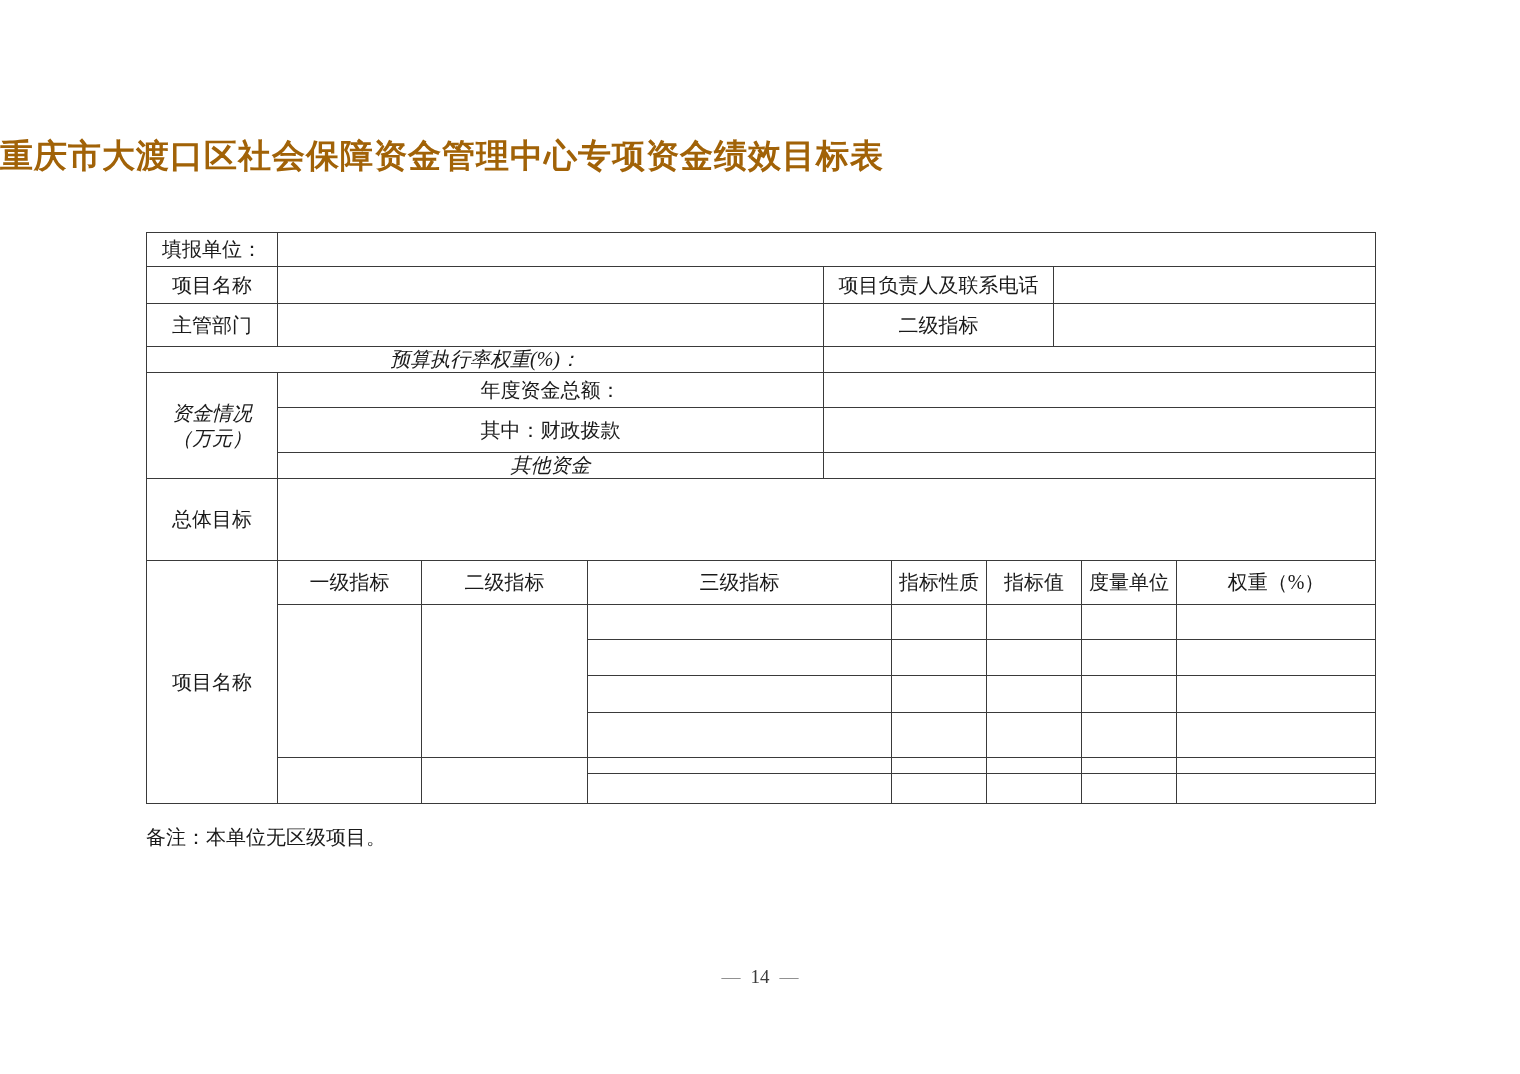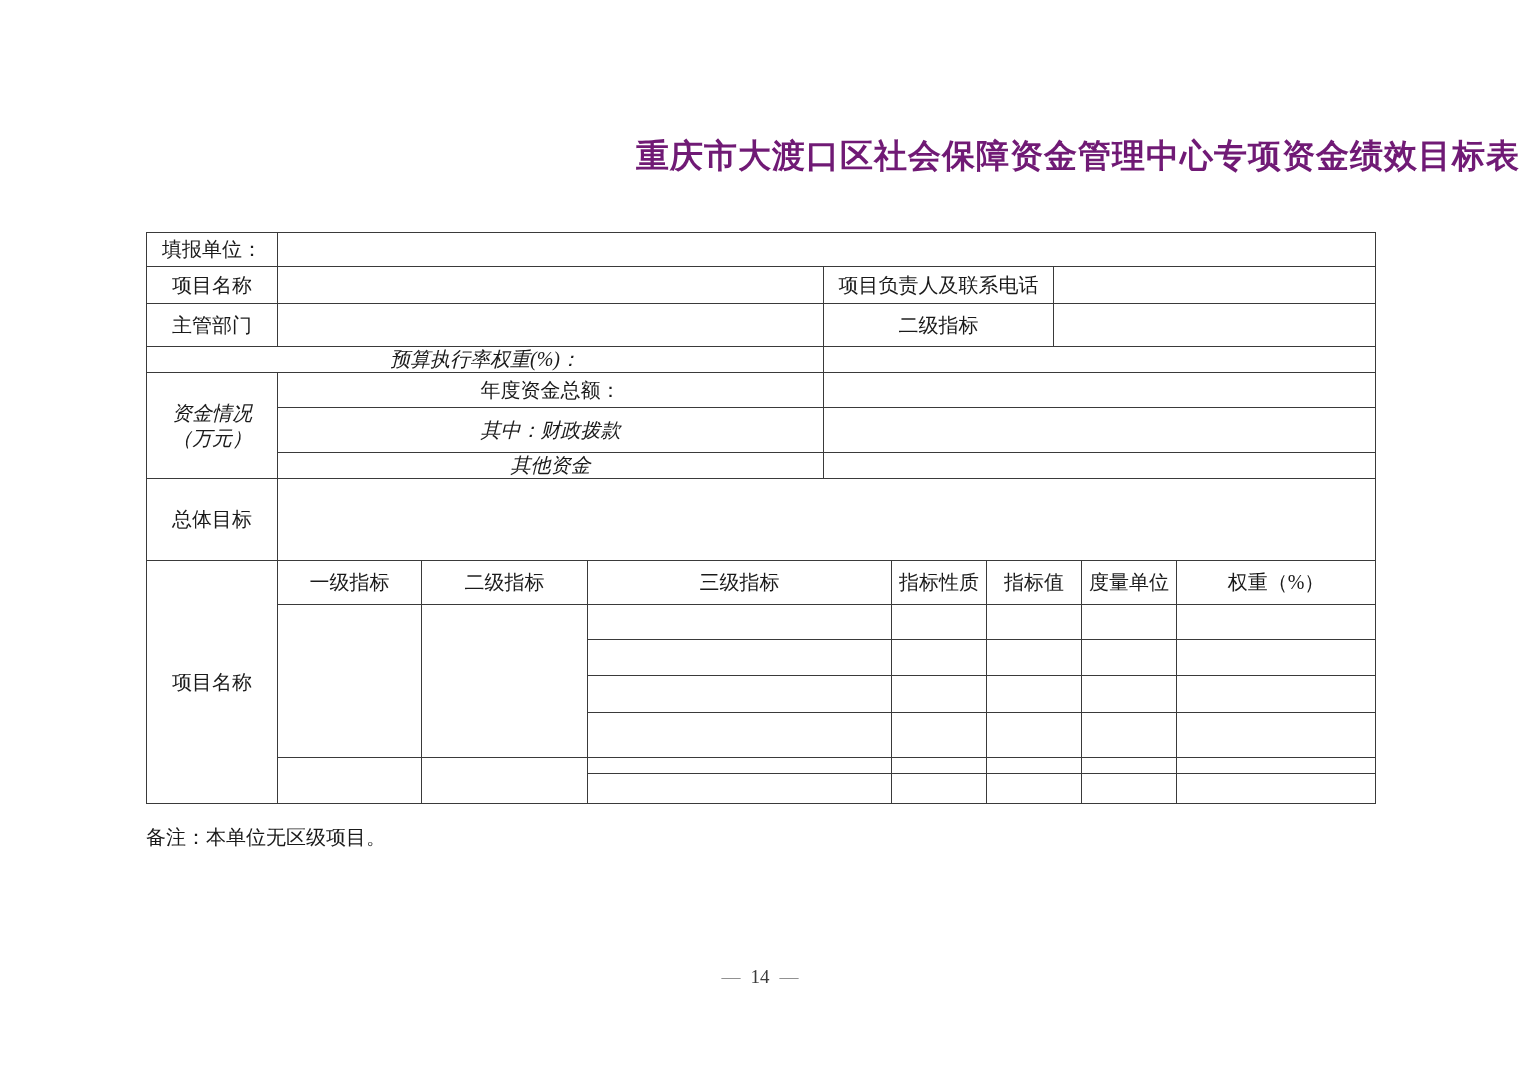--- a/index.html
+++ b/index.html
@@ -15,25 +15,25 @@
     font-family: "Liberation Serif", "DejaVu Serif", serif;
     color: #1a1a1a;
     overflow: hidden;
   }
   .doc-title {
     position: absolute;
     top: 134px;
     left: 0;
     width: 100%;
     margin: 0;
-    text-align: right;
+    text-align: left;
     font-size: 33px;
     font-weight: 700;
     letter-spacing: 1px;
-    color: #701a75;
+    color: #a16207;
   }
   table.form-table {
     position: absolute;
     left: 146px;
     top: 232px;
     width: 1229px;
     border-collapse: collapse;
     table-layout: fixed;
   }
   table.form-table td {
@@ -55,21 +55,21 @@
     display: block;
     text-align: center;
     font-style: italic;
   }
   
   tr.h34 { height: 34px; padding-left: 24px; }
   tr.h55 { height: 37px; }
   tr.h43 { height: 43px; }
   tr.h33 { height: 16px; font-style: italic; }
   tr.h35 { height: 35px; }
-  tr.h45 { height: 45px; font-style: italic; }
+  tr.h45 { height: 45px; }
   tr.h82 { height: 82px; }
   tr.h44 { height: 44px; }
   tr.h36 { height: 36px; }
   tr.h37 { height: 37px; }
   tr.h30 { height: 30px; }
   .note {
     position: absolute;
     left: 146px;
     top: 824px;
     font-size: 20px;

